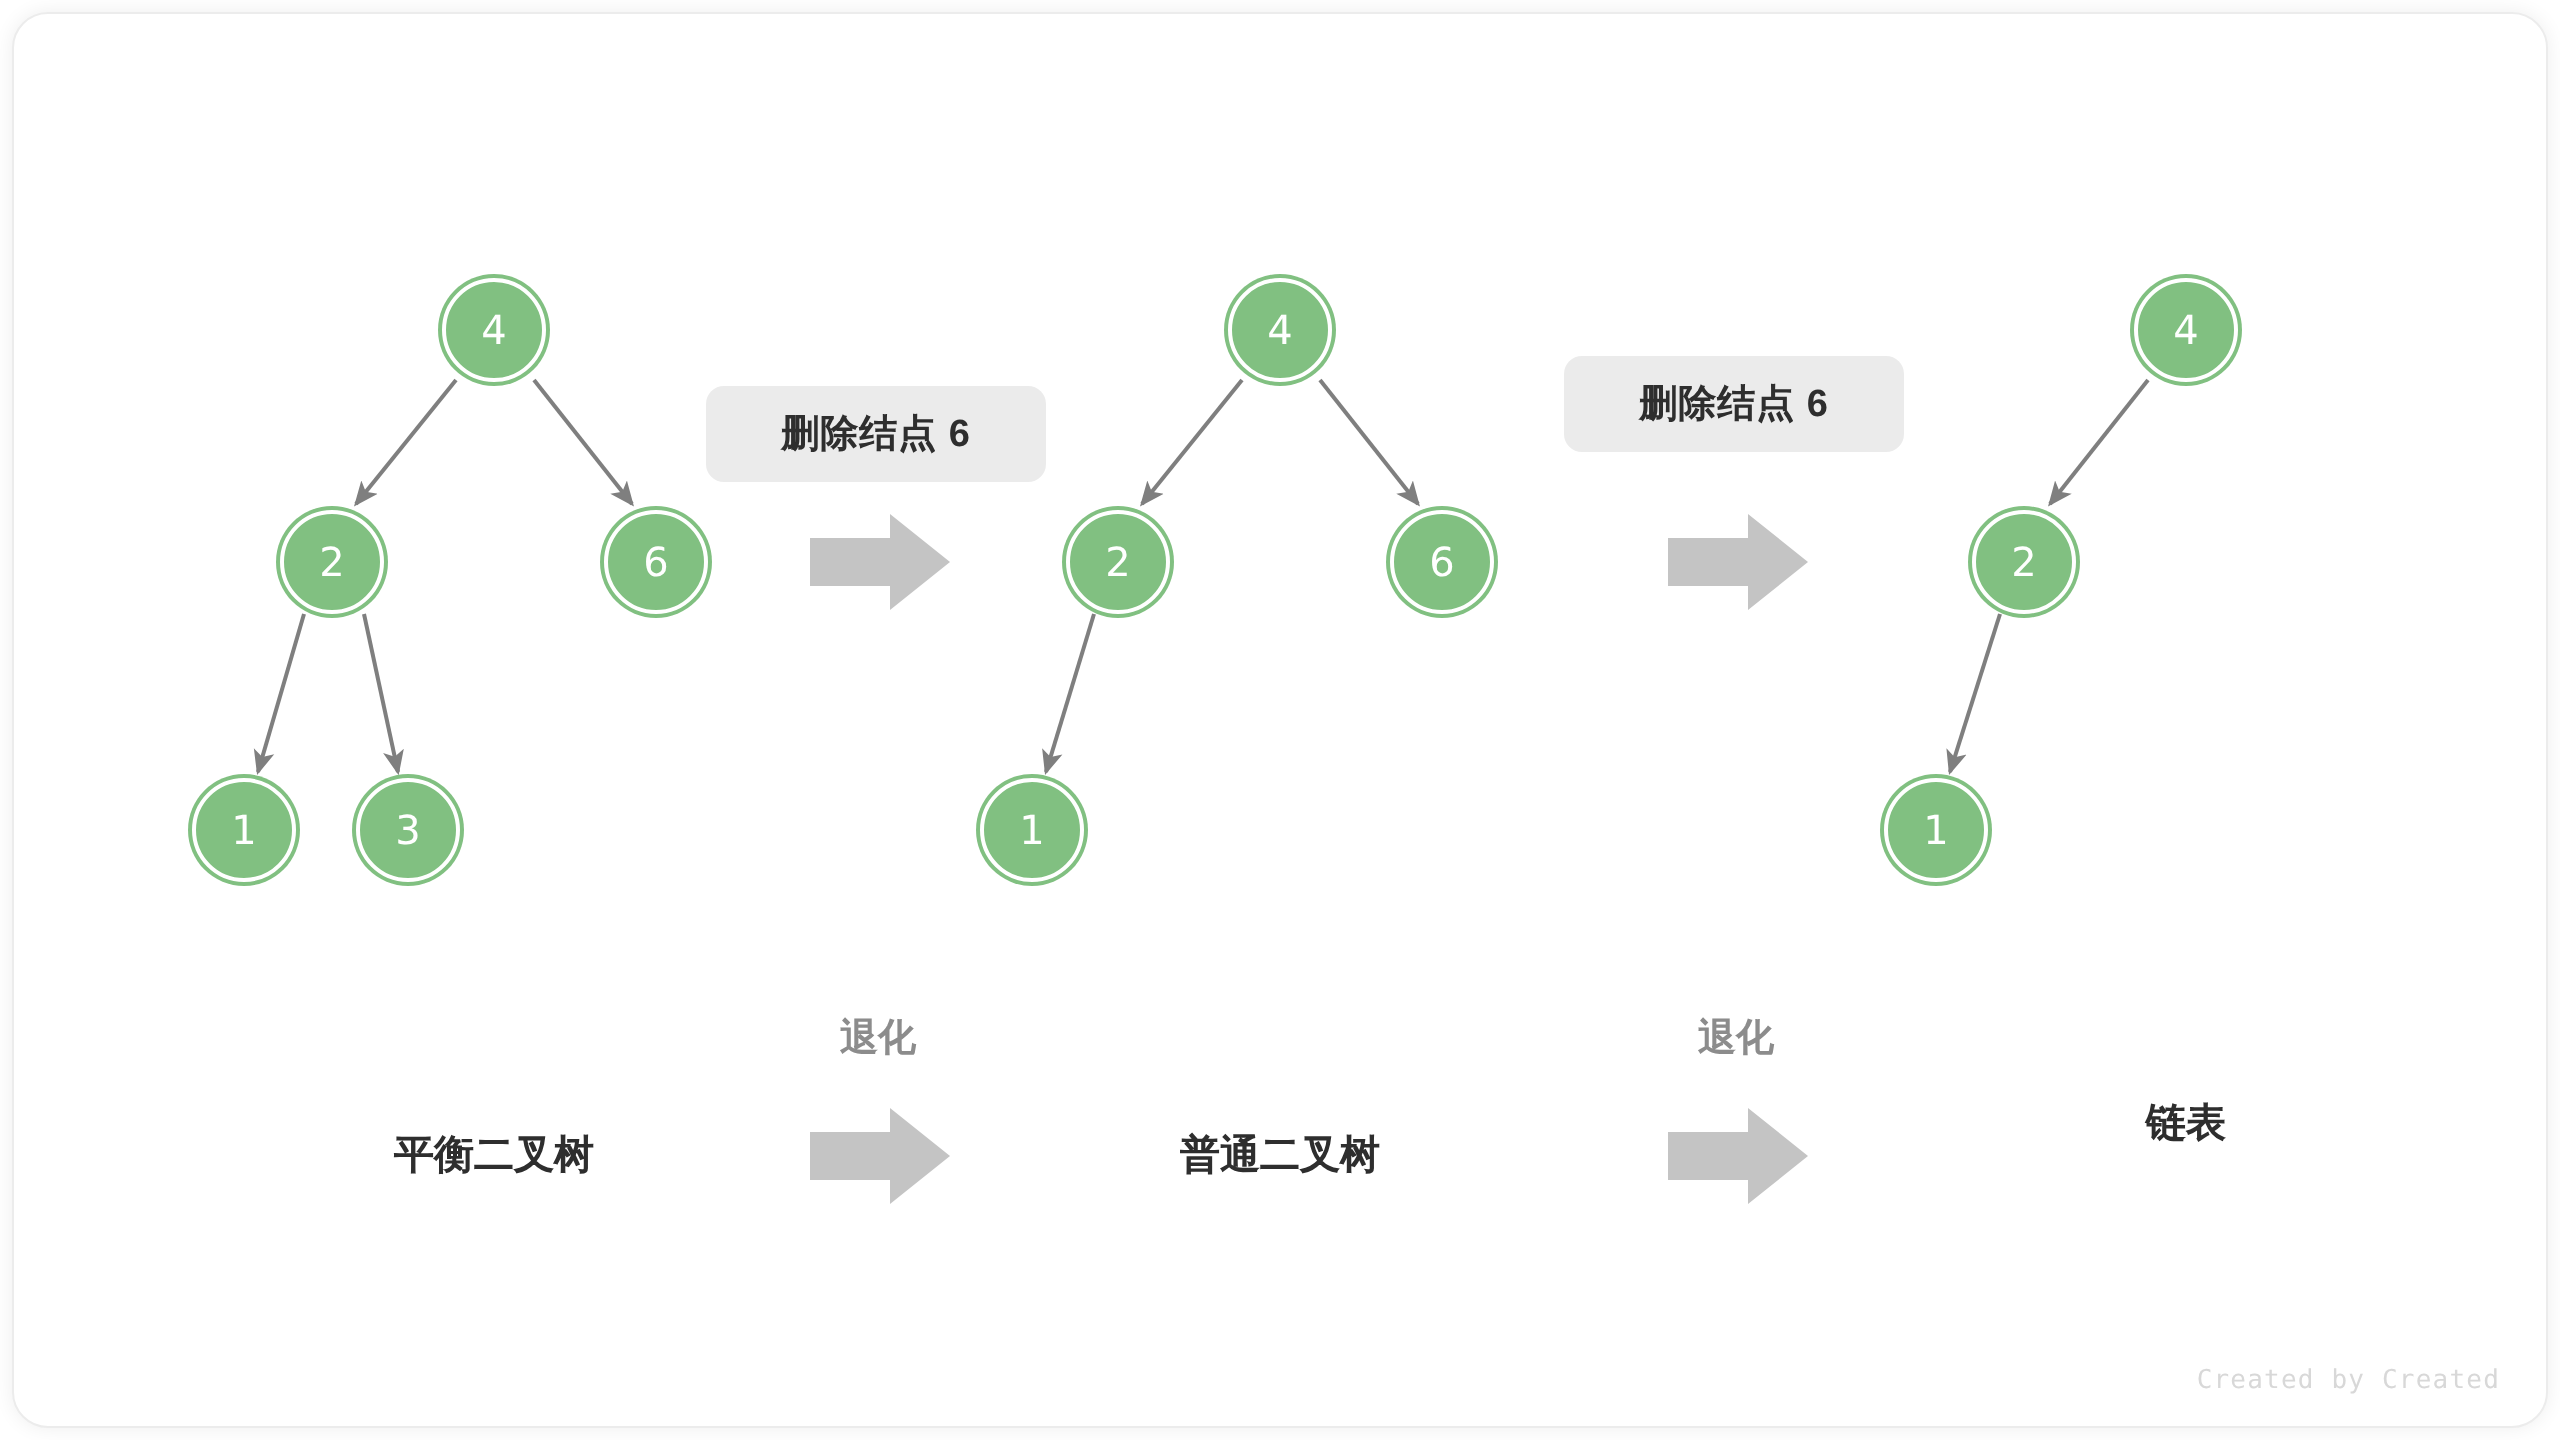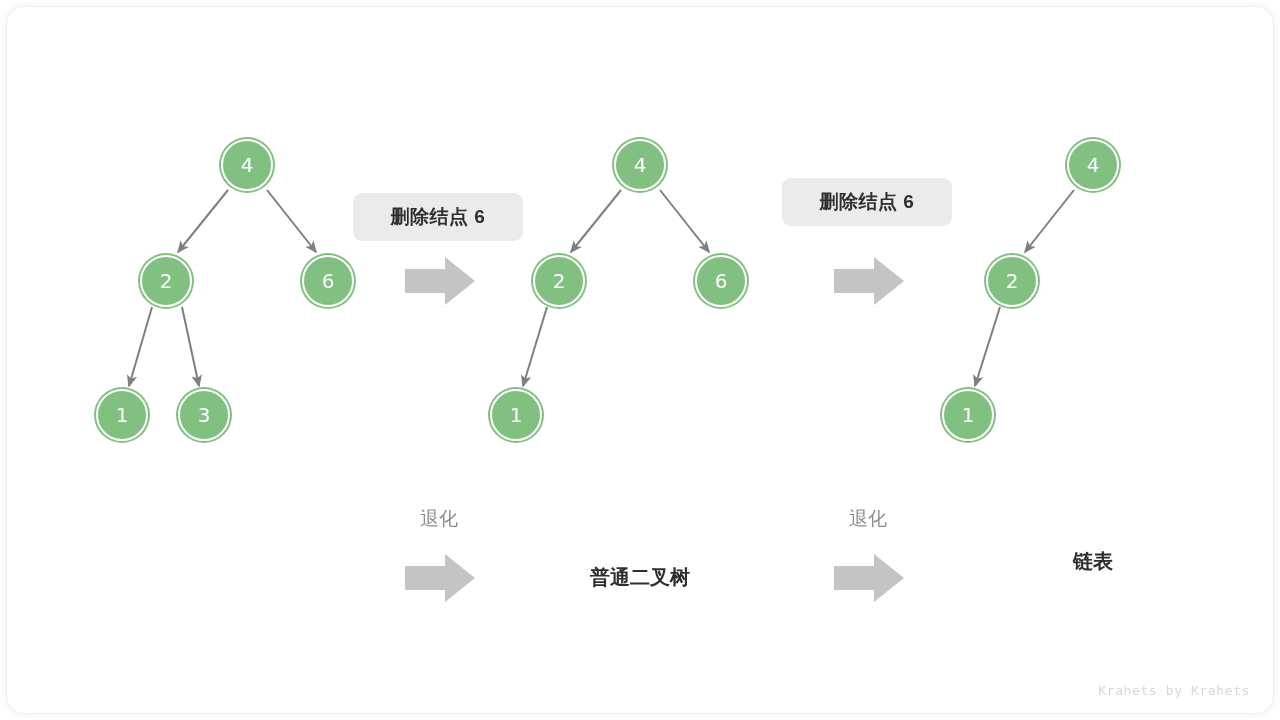--- a/index.html
+++ b/index.html
@@ -90,21 +90,21 @@
     color: #2e2e2e;
     font-size: 20px;
     font-weight: bold;
     white-space: nowrap;
     text-align: center;
   }
   .degrade-label {
     position: absolute;
     color: #8c8c8c;
     font-size: 19px;
-    font-weight: normal;
+    font-weight: bold;
     white-space: nowrap;
     text-align: center;
   }
   #credit {
     position: absolute;
     right: 30px;
     bottom: 22px;
     color: #d8d8d8;
     font-size: 13px;
     font-family: "DejaVu Sans Mono", "Liberation Mono", monospace;
@@ -170,29 +170,30 @@
     <div class="op-badge" style="left:782px; top:178px; width:170px;">删除结点  6</div>
 
     <svg class="big-arrow" style="left:834px; top:255px;" width="70" height="52" viewBox="0 0 70 52">
       <path d="M0,14 L40,14 L40,2 L70,26 L40,50 L40,38 L0,38 Z" fill="#c4c4c4"></path>
     </svg>
 
     <div class="degrade-label" style="left:389px; top:506px; width:100px;">退化</div>
 
     <div class="degrade-label" style="left:818px; top:506px; width:100px;">退化</div>
 
+    <div class="caption" style="left:147px; top:564px; width:200px;">平衡二叉树</div>
 
     <svg class="big-arrow" style="left:405px; top:552px;" width="70" height="52" viewBox="0 0 70 52">
       <path d="M0,14 L40,14 L40,2 L70,26 L40,50 L40,38 L0,38 Z" fill="#c4c4c4"></path>
     </svg>
 
     <div class="caption" style="left:540px; top:564px; width:200px;">普通二叉树</div>
 
     <svg class="big-arrow" style="left:834px; top:552px;" width="70" height="52" viewBox="0 0 70 52">
       <path d="M0,14 L40,14 L40,2 L70,26 L40,50 L40,38 L0,38 Z" fill="#c4c4c4"></path>
     </svg>
 
     <div class="caption" style="left:993px; top:548px; width:200px;">链表</div>
 
-    <div id="credit">Krahets by Krahets</div>
+    <div id="credit">Created by Created</div>
 
   </div>
 </div>
 
 </body></html>

